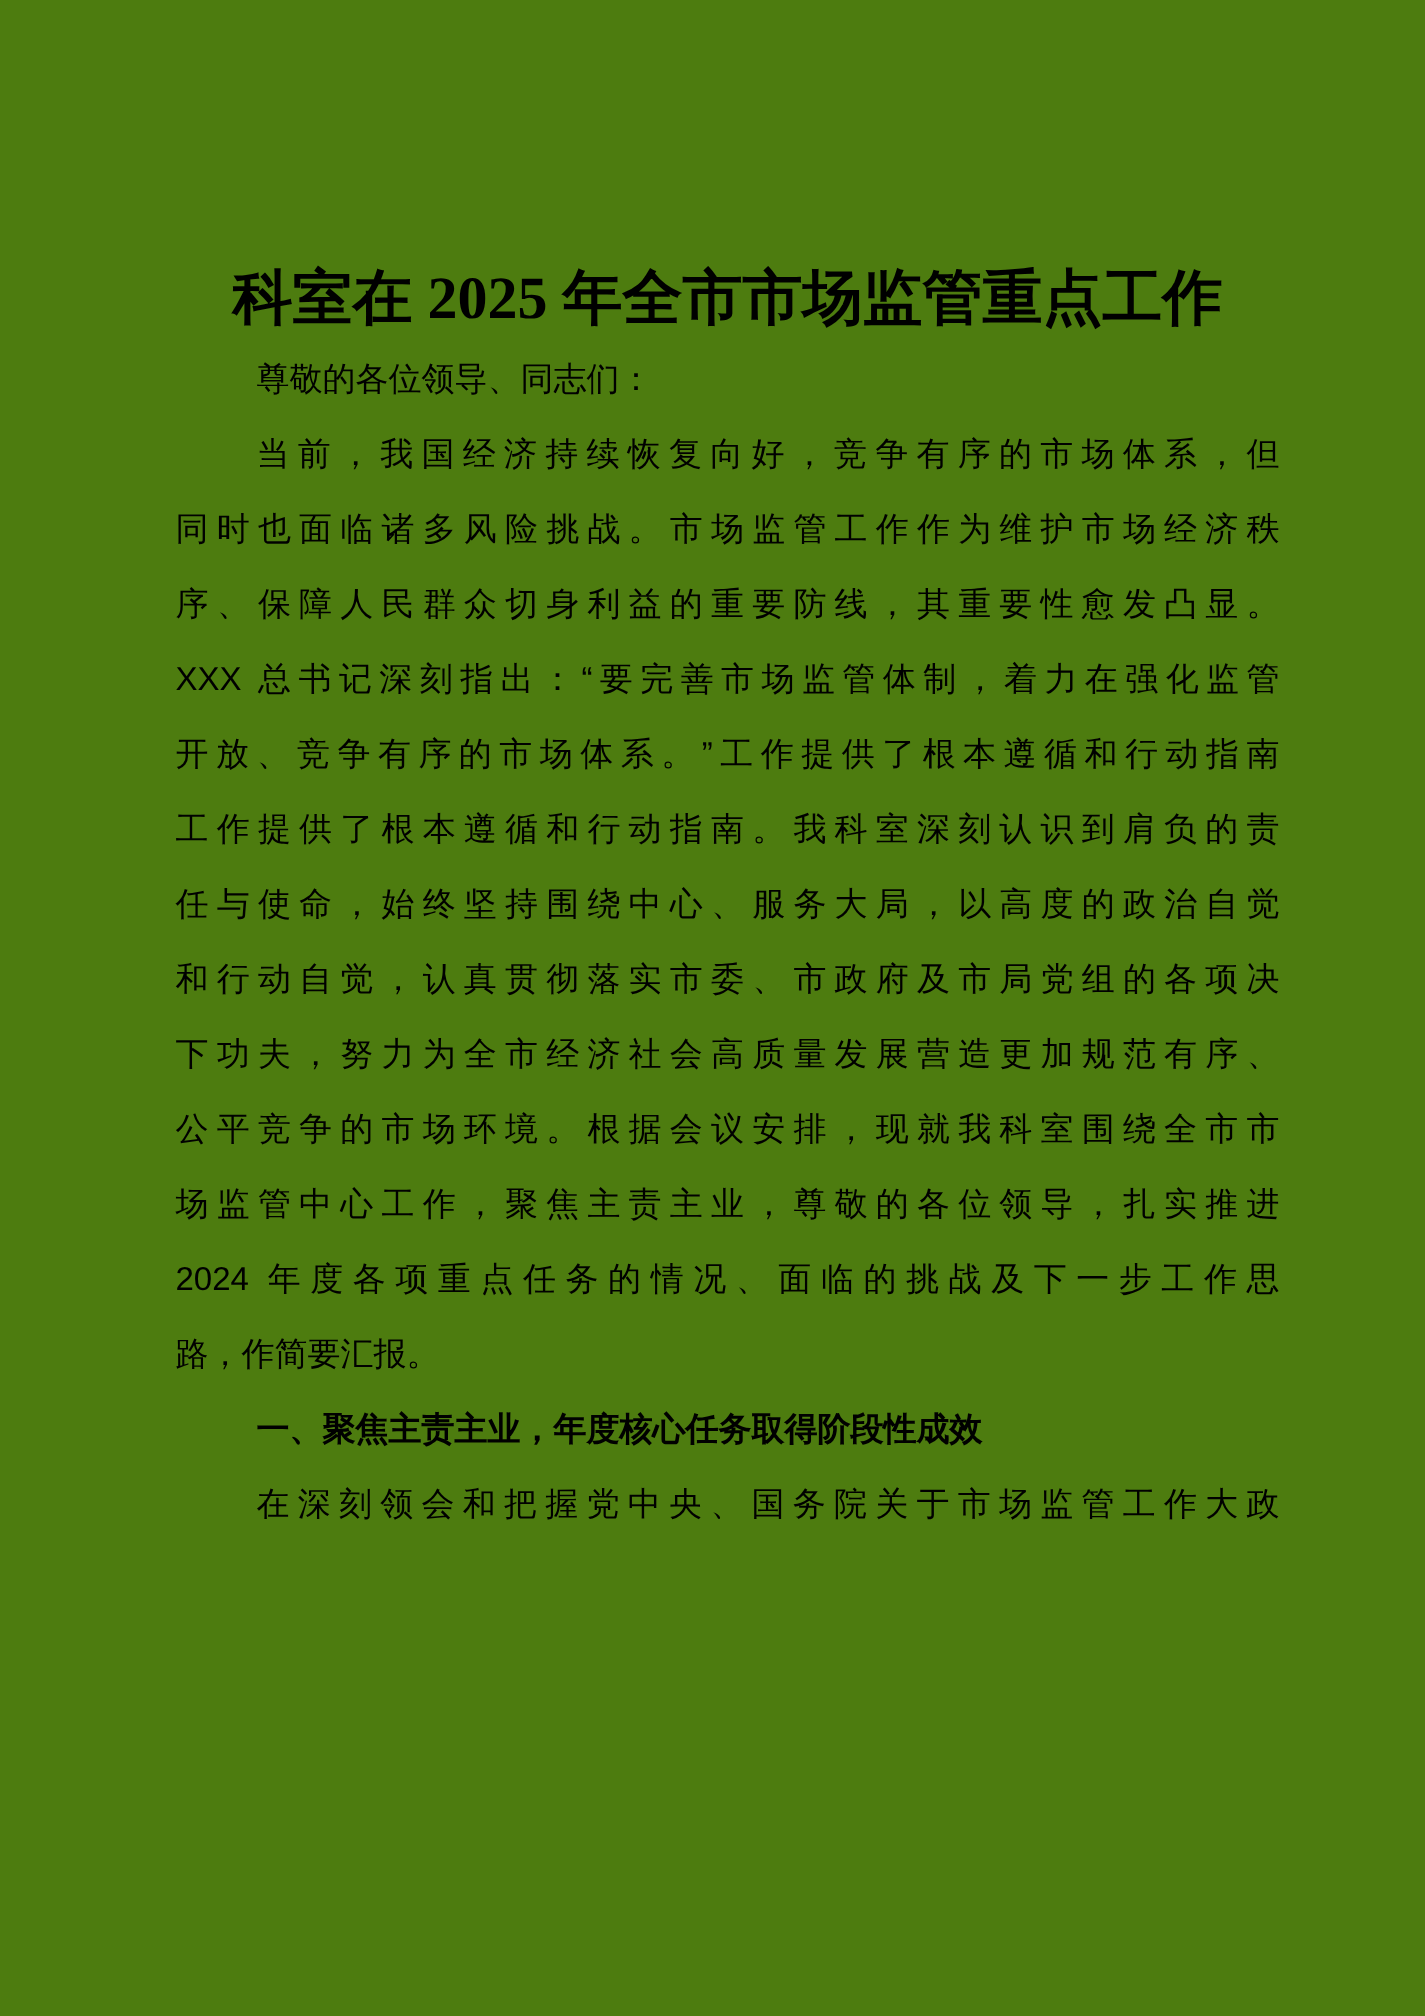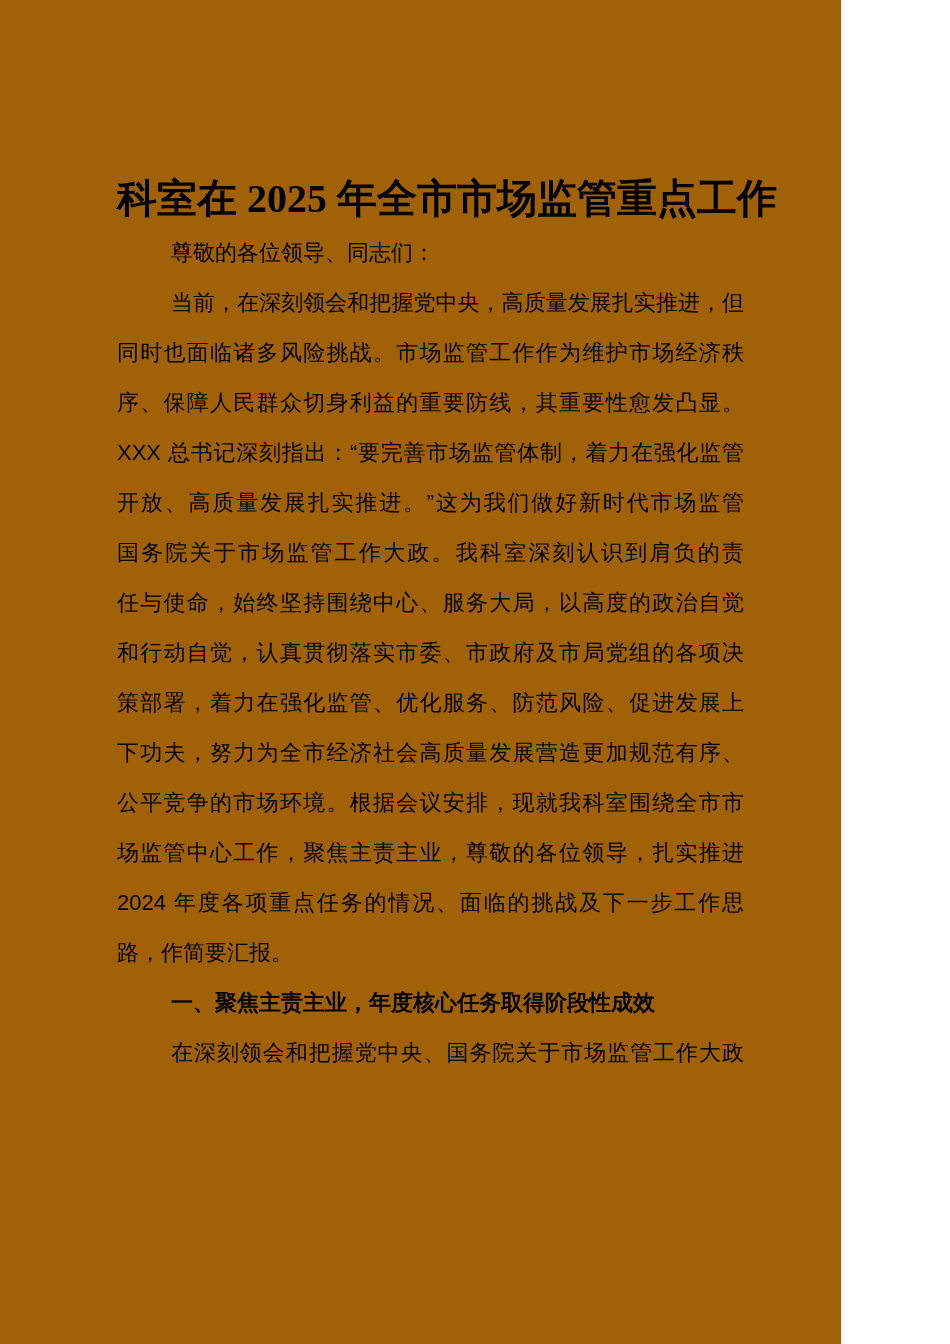--- a/index.html
+++ b/index.html
@@ -8,24 +8,24 @@
   }
   body {
     width: 950px;
     height: 1344px;
     background: #ffffff;
     color: #000000;
     overflow: hidden;
   }
   .page {
     box-sizing: border-box;
-    width: 841px;
+    width: 950px;
     height: 1344px;
     padding: 172px 97px 0 117px;
-    background: #a16207;
+    background: #4d7c0f;
     overflow: hidden;
   }
   .doc-title {
     margin: 0 0 2px 0;
     font-family: "Liberation Serif", serif;
     font-weight: 700;
     font-size: 40px;
     line-height: 54px;
     text-align: center;
     color: #000000;
@@ -65,29 +65,28 @@
 
 <div class="page">
   <h1 class="doc-title">
     <span class="title-line">科室在 2025 年全市市场监管重点工作</span>
   </h1>
   <div class="doc-body">
       <div class="para salutation">
         <div class="line indent no-stretch">尊敬的各位领导、同志们：</div>
       </div>
       <div class="para body">
-        <div class="line indent">当前，在深刻领会和把握党中央，高质量发展扎实推进，但</div>
+        <div class="line indent">当前，我国经济持续恢复向好，竞争有序的市场体系，但</div>
         <div class="line">同时也面临诸多风险挑战。市场监管工作作为维护市场经济秩</div>
         <div class="line">序、保障人民群众切身利益的重要防线，其重要性愈发凸显。</div>
         <div class="line">XXX 总书记深刻指出：“要完善市场监管体制，着力在强化监管</div>
-        <div class="line">开放、高质量发展扎实推进。”这为我们做好新时代市场监管</div>
-        <div class="line">国务院关于市场监管工作大政。我科室深刻认识到肩负的责</div>
+        <div class="line">开放、竞争有序的市场体系。”工作提供了根本遵循和行动指南</div>
+        <div class="line">工作提供了根本遵循和行动指南。我科室深刻认识到肩负的责</div>
         <div class="line">任与使命，始终坚持围绕中心、服务大局，以高度的政治自觉</div>
         <div class="line">和行动自觉，认真贯彻落实市委、市政府及市局党组的各项决</div>
-        <div class="line">策部署，着力在强化监管、优化服务、防范风险、促进发展上</div>
         <div class="line">下功夫，努力为全市经济社会高质量发展营造更加规范有序、</div>
         <div class="line">公平竞争的市场环境。根据会议安排，现就我科室围绕全市市</div>
         <div class="line">场监管中心工作，聚焦主责主业，尊敬的各位领导，扎实推进</div>
         <div class="line">2024 年度各项重点任务的情况、面临的挑战及下一步工作思</div>
         <div class="line no-stretch">路，作简要汇报。</div>
       </div>
       <div class="para heading">
         <div class="line indent no-stretch">一、聚焦主责主业，年度核心任务取得阶段性成效</div>
       </div>
       <div class="para body">

